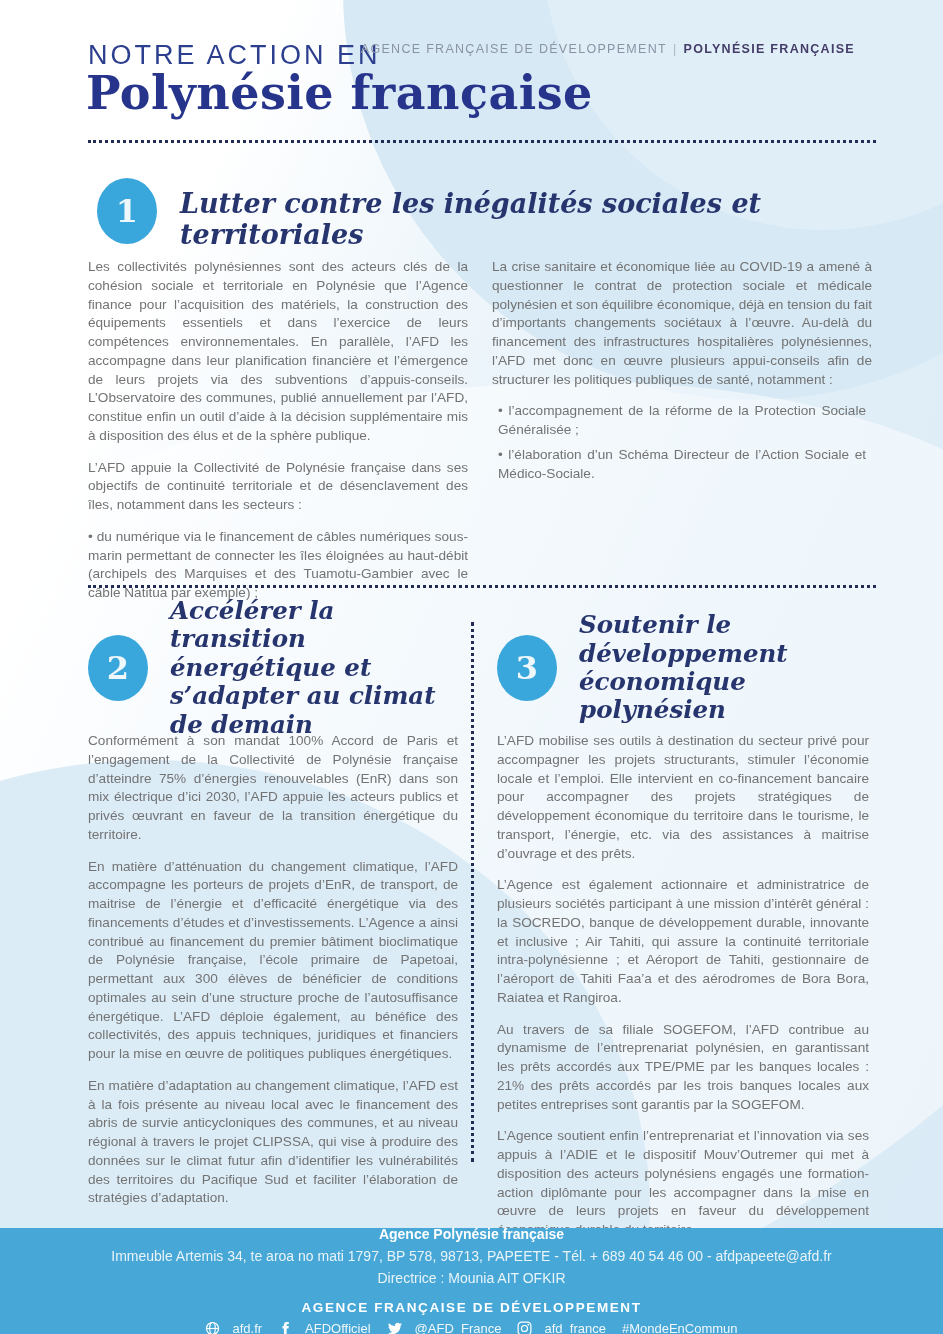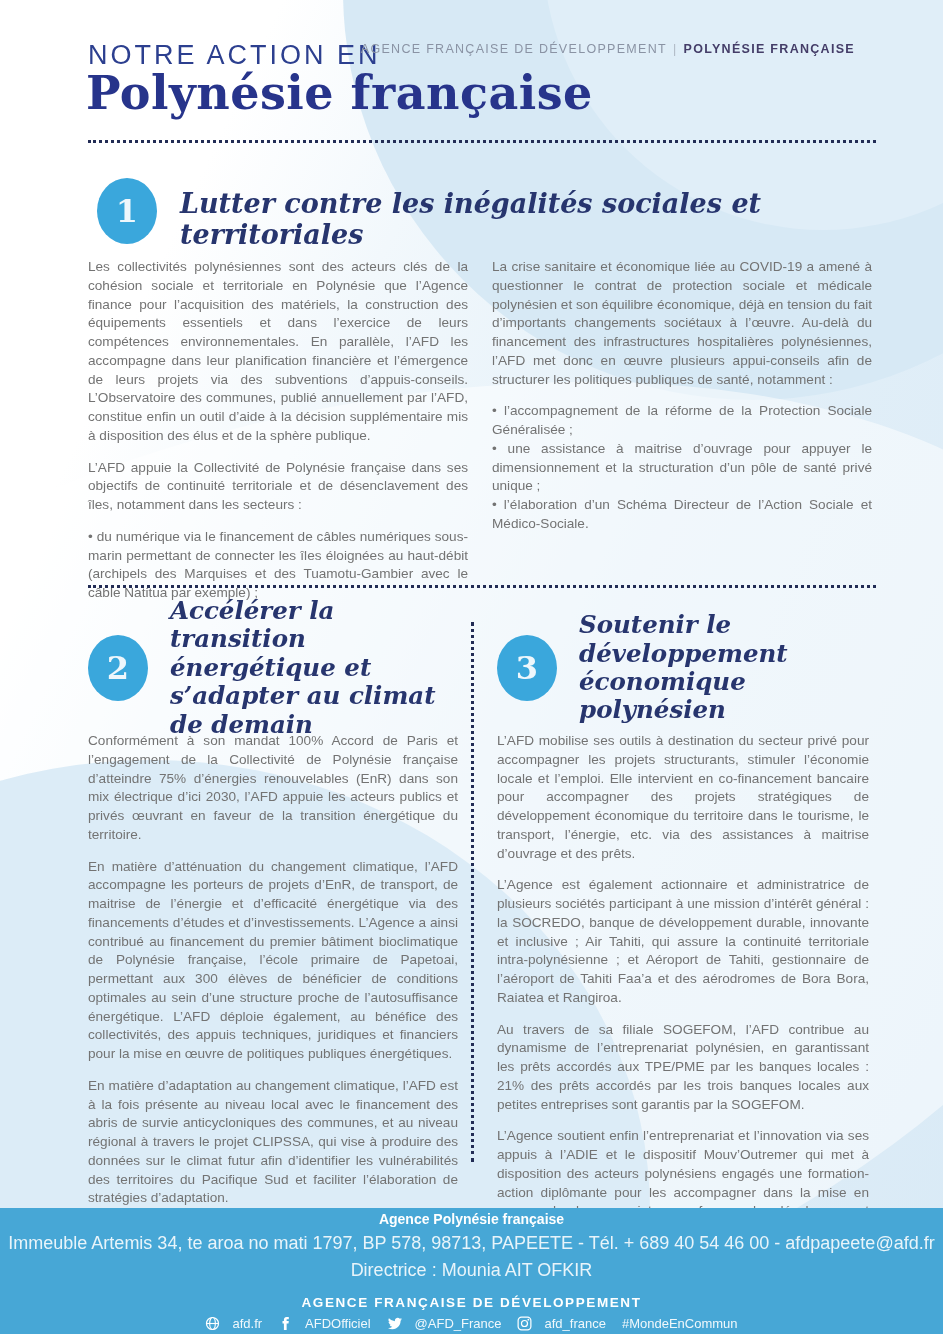--- a/index.html
+++ b/index.html
@@ -33,32 +33,32 @@
   .num-circle{width:60px;height:66px;border-radius:50%;background:#3aa7dc;color:#eef7fc;
     display:flex;align-items:center;justify-content:center;
     font-family:"DejaVu Serif",serif;font-weight:700;font-size:32px;flex:0 0 auto;}
   .sec-title{font-family:"DejaVu Serif",serif;font-style:italic;font-weight:700;color:#27356e;}
   .c1{position:absolute;left:97px;top:178px;}
   .h1-title{position:absolute;left:180px;top:188px;font-size:27px;}
   .cols{position:absolute;left:88px;top:258px;width:784px;display:flex;gap:24px;}
   .col{flex:1 1 0;}
   .body-text p{margin:0 0 13px 0;font-size:13.6px;line-height:1.38;color:#737373;
     text-align:justify;}
-  .body-text p.tight{margin:0;}
+  .body-text p.tight{margin:6px;}
   .sec-block{position:absolute;top:620px;}
   .sec2{left:88px;width:370px;}
   .sec3{left:497px;width:372px;}
   .sec-head{display:flex;align-items:center;gap:22px;height:96px;margin-bottom:16px;}
   .sec-head .sec-title{font-size:24.5px;line-height:1.16;}
   
-  .footer{position:absolute;left:0;right:0;bottom:0;height:126px;background:#47a7d6;z-index:5;
+  .footer{position:absolute;left:0;right:0;bottom:0;height:106px;background:#47a7d6;z-index:5;
     display:flex;flex-direction:column;align-items:center;justify-content:center;gap:6px;
     color:#ffffff;text-align:center;}
   .f-strong{font-weight:700;font-size:14px;}
-  .f-line{font-size:18px;color:rgba(255,255,255,0.88);}
+  .f-line{font-size:14px;color:rgba(255,255,255,0.88);}
   .f-org{font-weight:700;font-size:13.5px;letter-spacing:1.6px;margin-top:8px;}
   .f-social{display:flex;align-items:center;gap:16px;font-size:13px;color:rgba(255,255,255,0.92);}
   .f-social .item{display:inline-flex;align-items:center;gap:12px;}
   .f-social svg{display:block;}
 </style>
 </head>
 <body>
 
 <div class="page">
 
@@ -83,21 +83,20 @@
 
     <div class="cols body-text">
       <div class="col">
         <p>Les collectivités polynésiennes sont des acteurs clés de la cohésion sociale et territoriale en Polynésie que l’Agence finance pour l’acquisition des matériels, la construction des équipements essentiels et dans l’exercice de leurs compétences environnementales. En parallèle, l’AFD les accompagne dans leur planification financière et l’émergence de leurs projets via des subventions d’appuis-conseils. L’Observatoire des communes, publié annuellement par l’AFD, constitue enfin un outil d’aide à la décision supplémentaire mis à disposition des élus et de la sphère publique.</p>
         <p>L’AFD appuie la Collectivité de Polynésie française dans ses objectifs de continuité territoriale et de désenclavement des îles, notamment dans les secteurs :</p>
         <p>• du numérique via le financement de câbles numériques sous-marin permettant de connecter les îles éloignées au haut-débit (archipels des Marquises et des Tuamotu-Gambier avec le câble Natitua par exemple) ;</p>
       </div>
       <div class="col">
         <p>La crise sanitaire et économique liée au COVID-19 a amené à questionner le contrat de protection sociale et médicale polynésien et son équilibre économique, déjà en tension du fait d’importants changements sociétaux à l’œuvre. Au-delà du financement des infrastructures hospitalières polynésiennes, l’AFD met donc en œuvre plusieurs appui-conseils afin de structurer les politiques publiques de santé, notamment :</p>
         <p class="tight">• l’accompagnement de la réforme de la Protection Sociale Généralisée ;</p>
-        <p class="tight">• une assistance à maitrise d’ouvrage pour appuyer le dimensionnement et la structuration d’un pôle de santé privé unique ;</p>
         <p class="tight">• l’élaboration d’un Schéma Directeur de l’Action Sociale et Médico-Sociale.</p>
       </div>
     </div>
 
     <div class="hrule rule-2"></div>
     <div class="vrule"></div>
 
     <div class="sec-block sec2 body-text">
       <div class="sec-head">
         <div class="num-circle">2</div>

